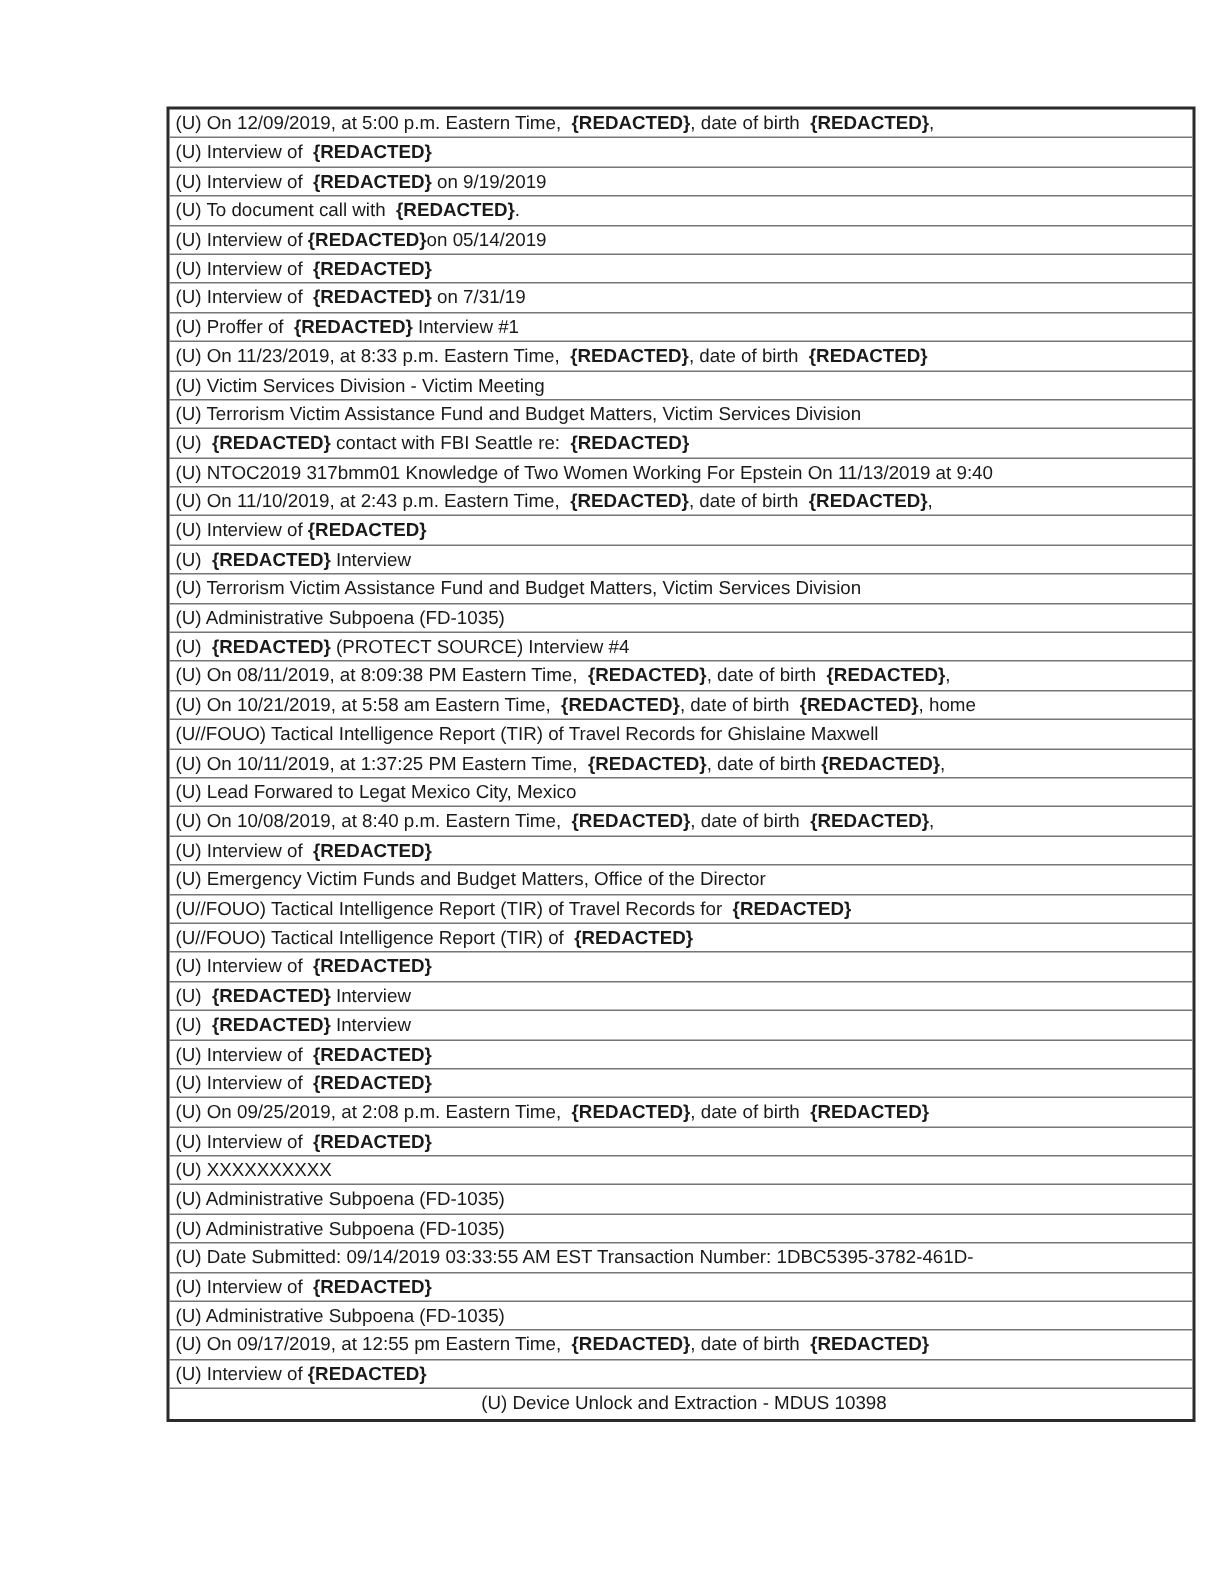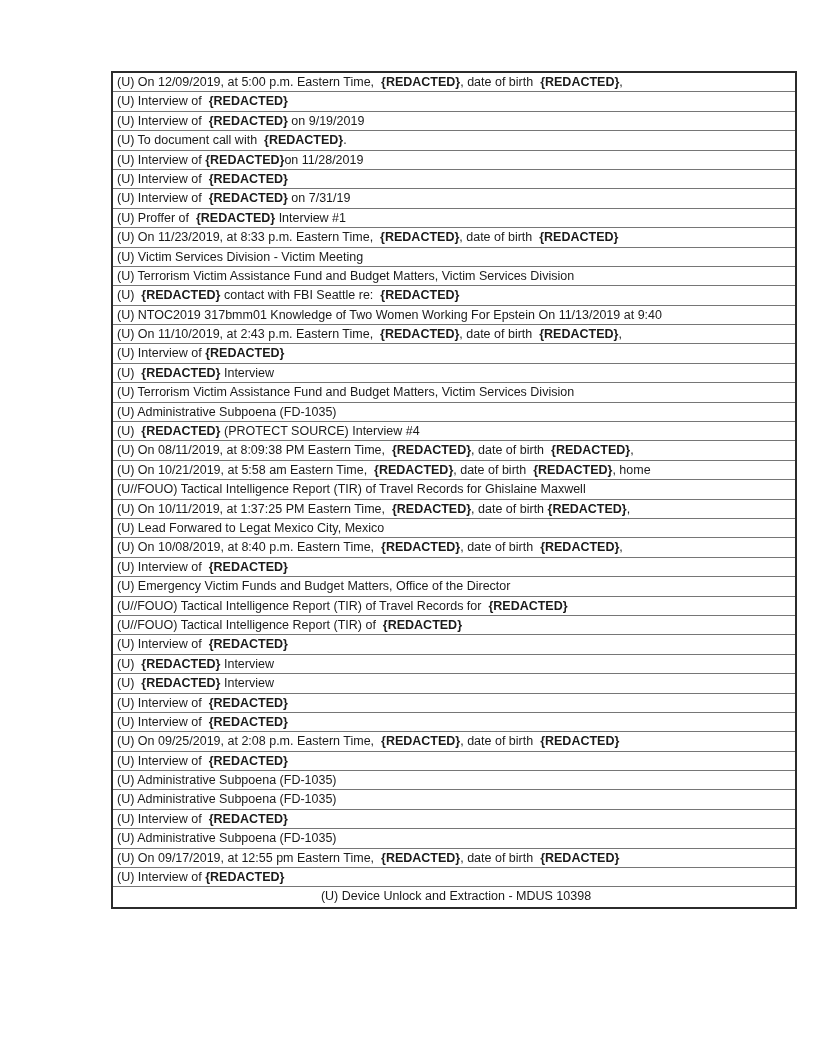--- a/index.html
+++ b/index.html
@@ -51,21 +51,21 @@
 </style>
 </head>
 <body style="--page-bg: #ffffff; --border-outer: #2b2b2b; --border-row: #767676; --text-color: #1a1a1a;">
 
 <div class="page">
   <div class="doc-table">
       <div class="row"><span class="">(U) On 12/09/2019, at 5:00 p.m. Eastern Time,  </span><span class="redacted">{REDACTED}</span><span class="">, date of birth  </span><span class="redacted">{REDACTED}</span><span class="">,</span></div>
       <div class="row"><span class="">(U) Interview of  </span><span class="redacted">{REDACTED}</span></div>
       <div class="row"><span class="">(U) Interview of  </span><span class="redacted">{REDACTED}</span><span class=""> on 9/19/2019</span></div>
       <div class="row"><span class="">(U) To document call with  </span><span class="redacted">{REDACTED}</span><span class="">.</span></div>
-      <div class="row"><span class="">(U) Interview of </span><span class="redacted">{REDACTED}</span><span class="">on 11/28/2019</span></div>
+      <div class="row"><span class="">(U) Interview of </span><span class="redacted">{REDACTED}</span><span class="">on 05/14/2019</span></div>
       <div class="row"><span class="">(U) Interview of  </span><span class="redacted">{REDACTED}</span></div>
       <div class="row"><span class="">(U) Interview of  </span><span class="redacted">{REDACTED}</span><span class=""> on 7/31/19</span></div>
       <div class="row"><span class="">(U) Proffer of  </span><span class="redacted">{REDACTED}</span><span class=""> Interview #1</span></div>
       <div class="row"><span class="">(U) On 11/23/2019, at 8:33 p.m. Eastern Time,  </span><span class="redacted">{REDACTED}</span><span class="">, date of birth  </span><span class="redacted">{REDACTED}</span></div>
       <div class="row"><span class="">(U) Victim Services Division - Victim Meeting</span></div>
       <div class="row"><span class="">(U) Terrorism Victim Assistance Fund and Budget Matters, Victim Services Division</span></div>
       <div class="row"><span class="">(U)  </span><span class="redacted">{REDACTED}</span><span class=""> contact with FBI Seattle re:  </span><span class="redacted">{REDACTED}</span></div>
       <div class="row"><span class="">(U) NTOC2019 317bmm01 Knowledge of Two Women Working For Epstein On 11/13/2019 at 9:40</span></div>
       <div class="row"><span class="">(U) On 11/10/2019, at 2:43 p.m. Eastern Time,  </span><span class="redacted">{REDACTED}</span><span class="">, date of birth  </span><span class="redacted">{REDACTED}</span><span class="">,</span></div>
       <div class="row"><span class="">(U) Interview of </span><span class="redacted">{REDACTED}</span></div>
@@ -83,21 +83,23 @@
       <div class="row"><span class="">(U) Emergency Victim Funds and Budget Matters, Office of the Director</span></div>
       <div class="row"><span class="">(U//FOUO) Tactical Intelligence Report (TIR) of Travel Records for  </span><span class="redacted">{REDACTED}</span></div>
       <div class="row"><span class="">(U//FOUO) Tactical Intelligence Report (TIR) of  </span><span class="redacted">{REDACTED}</span></div>
       <div class="row"><span class="">(U) Interview of  </span><span class="redacted">{REDACTED}</span></div>
       <div class="row"><span class="">(U)  </span><span class="redacted">{REDACTED}</span><span class=""> Interview</span></div>
       <div class="row"><span class="">(U)  </span><span class="redacted">{REDACTED}</span><span class=""> Interview</span></div>
       <div class="row"><span class="">(U) Interview of  </span><span class="redacted">{REDACTED}</span></div>
       <div class="row"><span class="">(U) Interview of  </span><span class="redacted">{REDACTED}</span></div>
       <div class="row"><span class="">(U) On 09/25/2019, at 2:08 p.m. Eastern Time,  </span><span class="redacted">{REDACTED}</span><span class="">, date of birth  </span><span class="redacted">{REDACTED}</span></div>
       <div class="row"><span class="">(U) Interview of  </span><span class="redacted">{REDACTED}</span></div>
+      <div class="row"><span class="">(U) XXXXXXXXXX</span></div>
       <div class="row"><span class="">(U) Administrative Subpoena (FD-1035)</span></div>
       <div class="row"><span class="">(U) Administrative Subpoena (FD-1035)</span></div>
+      <div class="row"><span class="">(U) Date Submitted: 09/14/2019 03:33:55 AM EST Transaction Number: 1DBC5395-3782-461D-</span></div>
       <div class="row"><span class="">(U) Interview of  </span><span class="redacted">{REDACTED}</span></div>
       <div class="row"><span class="">(U) Administrative Subpoena (FD-1035)</span></div>
       <div class="row"><span class="">(U) On 09/17/2019, at 12:55 pm Eastern Time,  </span><span class="redacted">{REDACTED}</span><span class="">, date of birth  </span><span class="redacted">{REDACTED}</span></div>
       <div class="row"><span class="">(U) Interview of </span><span class="redacted">{REDACTED}</span></div>
       <div class="row"><span class="">(U) Device Unlock and Extraction - MDUS 10398</span></div>
     </div>
 </div>
 
 </body></html>

